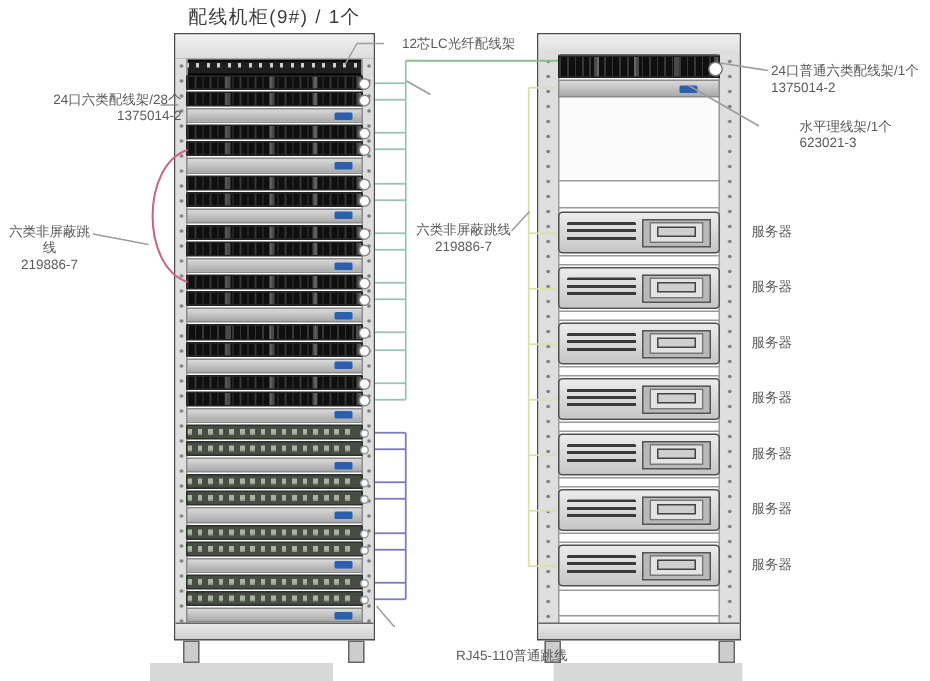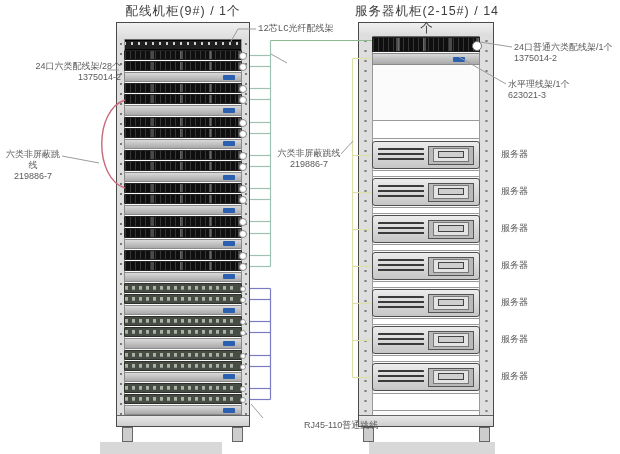--- a/index.html
+++ b/index.html
@@ -66,21 +66,20 @@
   .screen{width:24px;height:5px;background:#cfcfcf;border:1px solid #444;}
 
   svg#wires{position:absolute;left:0;top:0;z-index:1;pointer-events:none;}
 </style>
 </head>
 <body>
 
 <div id="page">
 
   <div class="title" style="left:110px;top:3px;width:146px;">配线机柜(9#) / 1个</div>
-  <div class="title" style="left:352px;top:3px;width:150px;">服务器机柜(2-15#) / 14个</div>
 
   <div id="left-rack" class="rack">
     <div class="topbar"></div>
     <div class="fiber"></div>
     <div class="rail l"></div>
     <div class="rail r"></div>
     <div id="lrows">
         <div class="row patch"></div>
         <div class="row patch"></div>
         <div class="row mgr"></div>
@@ -244,35 +243,35 @@
     </svg>
 
   <div class="lbl r" style="left:21px;top:61px;width:100px;">
     <span>24口六类配线架/28个</span><br>
     <span>1375014-2</span>
   </div>
   <div class="lbl c" style="left:2px;top:149px;width:62px;">
     <span>六类非屏蔽跳线</span><br>
     <span>219886-7</span>
   </div>
-  <div class="lbl" style="left:258px;top:24px;font-family:Liberation Mono, monospace;">
+  <div class="lbl" style="left:268px;top:24px;">
     <span>12芯LC光纤配线架</span>
   </div>
   <div class="lbl c" style="left:277px;top:148px;width:64px;">
     <span>六类非屏蔽跳线</span><br>
     <span>219886-7</span>
   </div>
-  <div class="lbl" style="left:264px;top:420px;padding-left:40px;">
+  <div class="lbl" style="left:264px;top:432px;padding-left:40px;">
     <span>RJ45-110普通跳线</span>
   </div>
   <div class="lbl" style="left:514px;top:42px;">
     <span>24口普通六类配线架/1个</span><br>
     <span>1375014-2</span>
   </div>
-  <div class="lbl" style="left:508px;top:79px;">
+  <div class="lbl" style="left:533px;top:79px;">
     <span>水平理线架/1个</span><br>
     <span>623021-3</span>
   </div>
 
 <div class="lbl" style="left: 501px; top: 149px;">服务器</div>
     <div class="lbl" style="left: 501px; top: 186px;">服务器</div>
     <div class="lbl" style="left: 501px; top: 223px;">服务器</div>
     <div class="lbl" style="left: 501px; top: 260px;">服务器</div>
     <div class="lbl" style="left: 501px; top: 297px;">服务器</div>
     <div class="lbl" style="left: 501px; top: 334px;">服务器</div>

